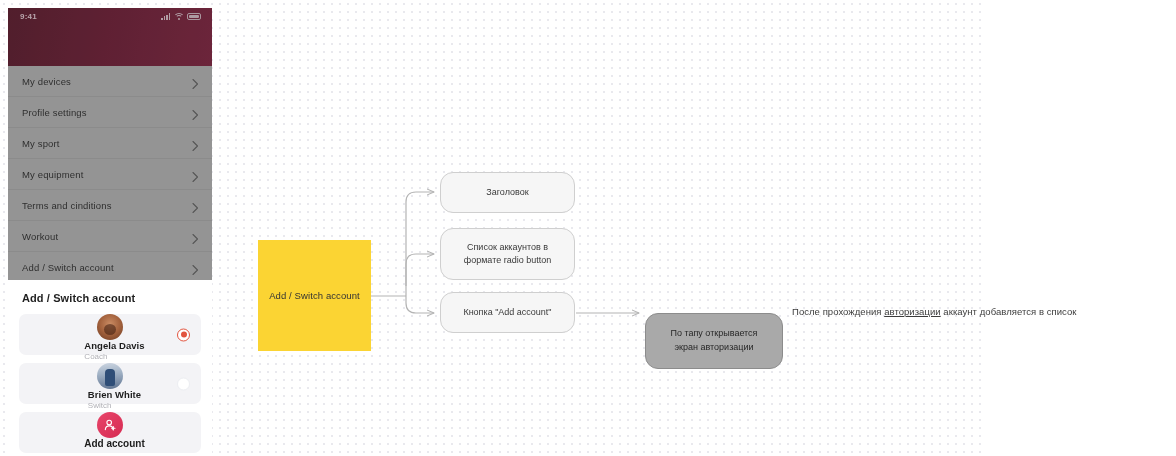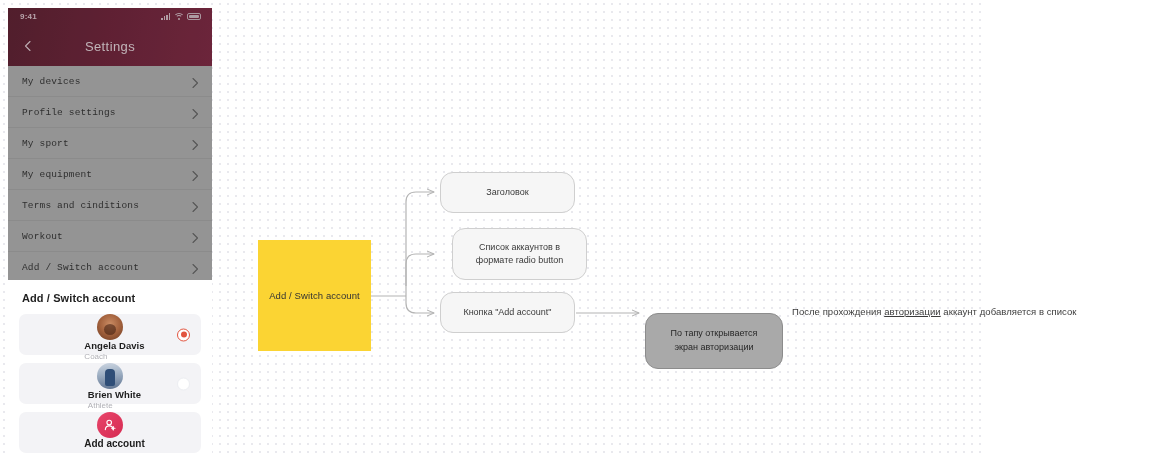--- a/index.html
+++ b/index.html
@@ -134,21 +134,20 @@
     background: #ffffff;
   }
   .settings-row {
     position: relative;
     height: 31px;
     display: flex;
     align-items: center;
     padding: 0 14px;
     box-sizing: border-box;
     border-bottom: 1px solid #ececec;
-    font-family: Liberation Mono, monospace;
   }
   .settings-row span.lbl {
     font-size: 9.5px;
     color: #2b2b2b;
     letter-spacing: 0.15px;
   }
   .settings-row .chev {
     position: absolute;
     right: 13px;
     top: 50%;
@@ -326,21 +325,21 @@
     left: 440px;
     background: #f6f6f6;
     border: 1px solid #cfcfcf;
     border-radius: 13px;
     color: #3a3a3a;
     font-size: 9px;
     line-height: 1.5;
     padding: 0 8px;
   }
   #node-title { top: 172px; }
-  #node-list  { top: 228px; height: 52px; margin-left: 12px; }
+  #node-list  { top: 228px; height: 52px; }
   #node-btn   { top: 292px; }
   .node-gray {
     left: 645px;
     top: 285px;
     width: 138px;
     height: 56px;
     background: #a9a9a9;
     border: 1.2px solid #8c8c8c;
     border-radius: 13px;
     color: #272727;
@@ -380,28 +379,20 @@
                 <i></i>
               </span>
             <span class="wifi-ico">
                 <b></b>
                 <b></b>
                 <b></b>
               </span>
             <span class="batt"></span>
           </div>
         </div>
-        <div class="nav-row">
-          <span class="nav-back">
-            <svg width="12" height="12" viewBox="0 0 12 12">
-                <path d="M8 1.5 L3.5 6 L8 10.5" fill="none" stroke="#e0ccd3" stroke-width="1.1" stroke-linecap="round" stroke-linejoin="round"></path>
-              </svg>
-          </span>
-          <span class="nav-title">Settings</span>
-        </div>
       </div>
 
       <div class="settings-list">
         <div class="settings-row">
           <span class="lbl">My devices</span>
           <span class="chev">
             <svg width="7" height="11" viewBox="0 0 7 11">
                 <path d="M1 1 L5.5 5.5 L1 10" fill="none" stroke="#7d7d7d" stroke-width="1.1" stroke-linecap="round" stroke-linejoin="round"></path>
               </svg>
           </span>
@@ -469,21 +460,21 @@
           <span class="acct-name">Angela Davis</span>
           <span class="acct-role">Coach</span>
         </span>
         <span class="radio on"></span>
       </div>
 
       <div class="acct-card">
         <span class="avatar avatar-b"></span>
         <span class="acct-meta">
           <span class="acct-name">Brien White</span>
-          <span class="acct-role">Athlete</span>
+          <span class="acct-role">Switch</span>
         </span>
         <span class="radio off"></span>
       </div>
 
       <div class="acct-card">
         <span class="add-icon">
           <svg width="14" height="14" viewBox="0 0 14 14">
             <circle cx="6.2" cy="4.6" r="2.3" fill="none" stroke="#ffffff" stroke-width="1.1"></circle>
             <path d="M2.3 11.6 C2.6 8.9 4.2 7.9 6.2 7.9 C8.2 7.9 9.8 8.9 10.1 11.6" fill="none" stroke="#ffffff" stroke-width="1.1" stroke-linecap="round"></path>
             <path d="M10.3 8.6 L10.3 12.0 M8.6 10.3 L12.0 10.3" stroke="#ffffff" stroke-width="1.1" stroke-linecap="round"></path>

